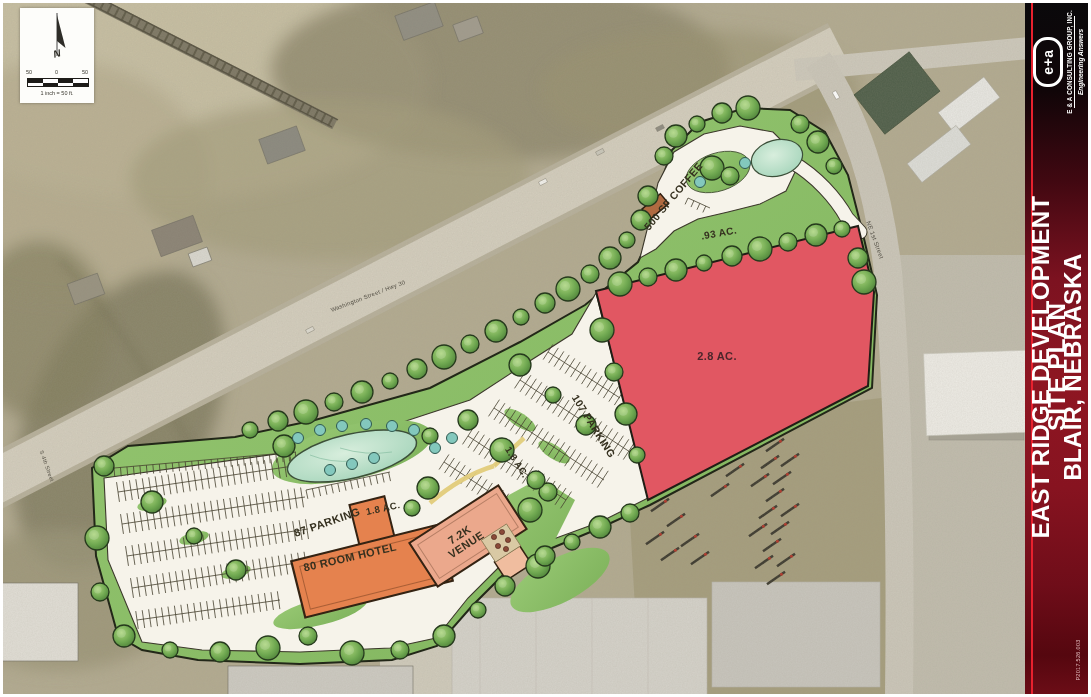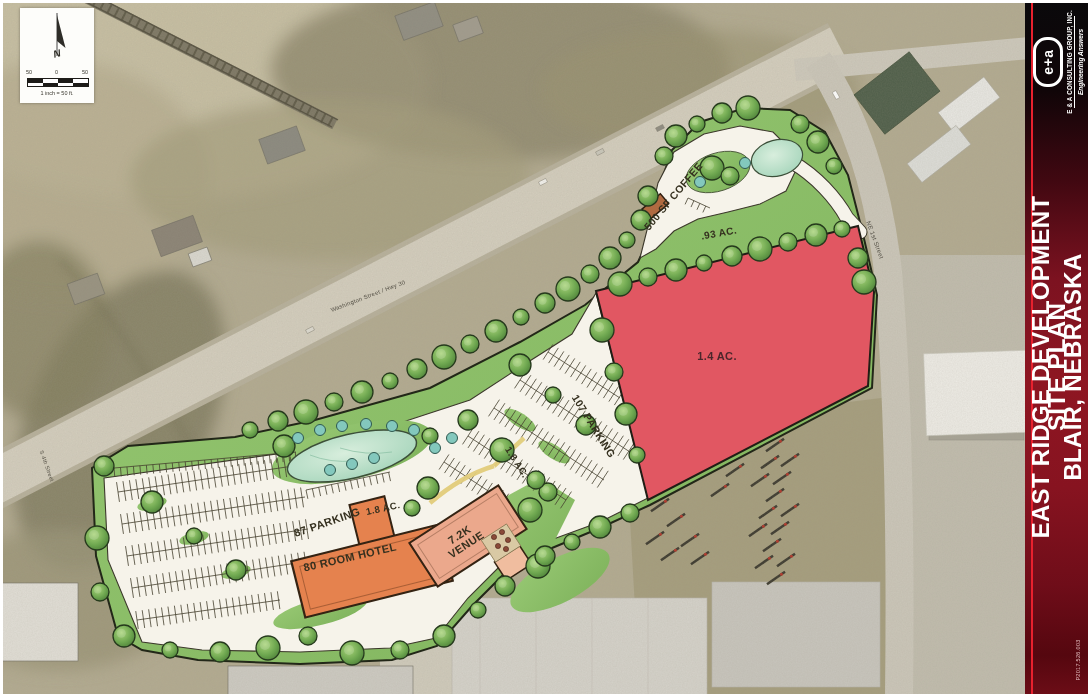--- a/index.html
+++ b/index.html
@@ -727,21 +727,21 @@
           <circle cx="352" cy="464" r="5.5" fill="#83c8bd" stroke="#2f5950" stroke-width="1"></circle>
           <circle cx="374" cy="458" r="5.5" fill="#83c8bd" stroke="#2f5950" stroke-width="1"></circle>
           <circle cx="435" cy="448" r="5.5" fill="#83c8bd" stroke="#2f5950" stroke-width="1"></circle>
           <circle cx="452" cy="438" r="5.5" fill="#83c8bd" stroke="#2f5950" stroke-width="1"></circle>
         </g>
     </g>
   </svg>
 
   <div class="lbl" style="left:673px;top:196px;font-size:10.5px;transform:translate(-50%,-50%) rotate(-50deg);">500 SF COFFEE</div>
   <div class="lbl" style="left:719px;top:233px;font-size:10px;transform:translate(-50%,-50%) rotate(-10deg);">.93 AC.</div>
-  <div class="lbl" style="left:717px;top:356px;font-size:11px;color:#4a262b;transform:translate(-50%,-50%);">1.4 AC.</div>
+  <div class="lbl" style="left:717px;top:356px;font-size:11px;color:#4a262b;transform:translate(-50%,-50%);">2.8 AC.</div>
   <div class="lbl" style="left:594px;top:426px;font-size:10.5px;transform:translate(-50%,-50%) rotate(58deg);">107 PARKING</div>
   <div class="lbl" style="left:517px;top:462px;font-size:9.5px;transform:translate(-50%,-50%) rotate(57deg);">1.8 AC.</div>
   <div class="lbl" style="left:327px;top:522px;font-size:11px;transform:translate(-50%,-50%) rotate(-19deg);">87 PARKING</div>
   <div class="lbl" style="left:383px;top:508px;font-size:9.5px;transform:translate(-50%,-50%) rotate(-12deg);">1.8 AC.</div>
   <div class="lbl" style="left:350px;top:557px;font-size:11px;transform:translate(-50%,-50%) rotate(-13deg);">80 ROOM HOTEL</div>
   <div class="lbl" style="left:463px;top:540px;font-size:11px;line-height:1.05;transform:translate(-50%,-50%) rotate(-33deg);">
     <div>7.2K</div>
     <div>VENUE</div>
   </div>
 

